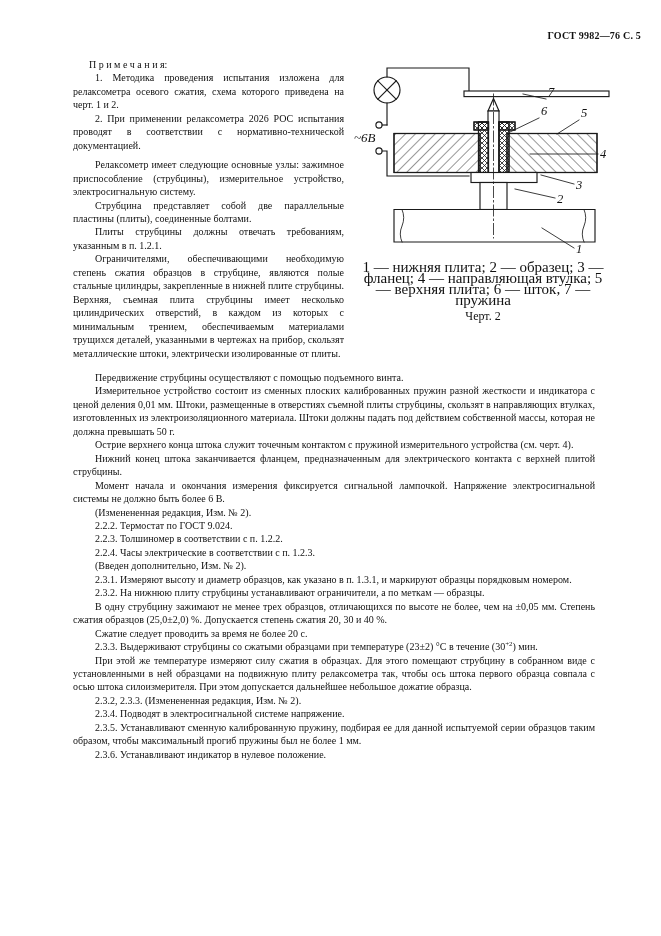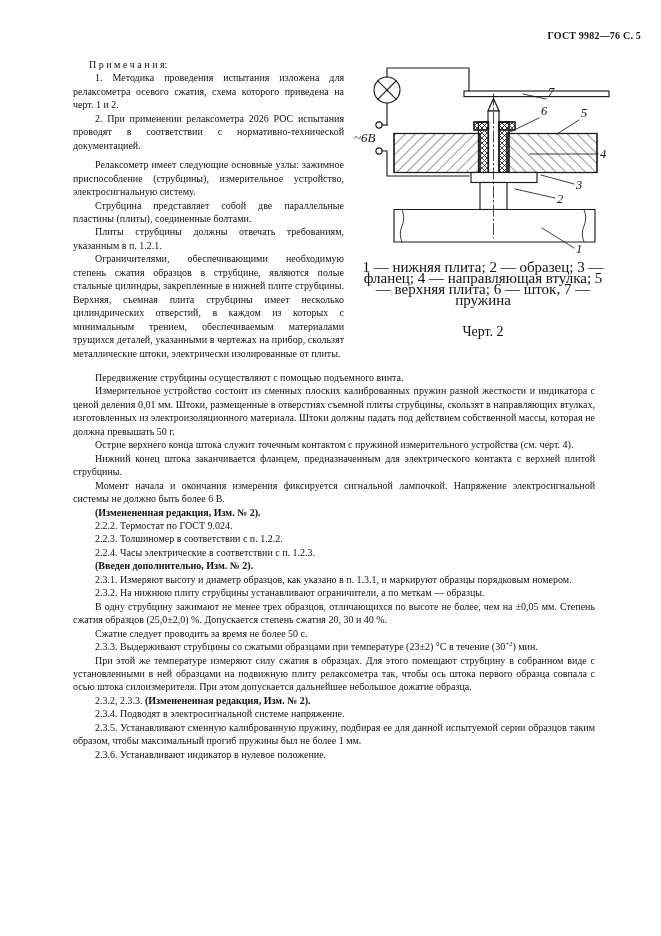--- a/index.html
+++ b/index.html
@@ -45,21 +45,21 @@
   p {
     margin: 0;
     font-size: 10px;
     line-height: 13.45px;
     text-align: justify;
     text-justify: inter-word;
     hyphens: manual;
   }
   p.ind { text-indent: 22px; }
   p.ind2 { text-indent: 16px; }
-  .bold { font-weight: bold; }
+  .bold { font-weight: normal; }
   .spaced {
     letter-spacing: 2.3px;
   }
   .gap { height: 6px; }
 
   
   .narrow-col {
     width: 271px;
   }
   .narrow-col p {
@@ -80,22 +80,22 @@
   }
   .fig-caption {
     font-size: 15px;
     line-height: 11px;
     text-align: center;
     margin-top: 6px;
     padding: 0 4px;
   }
   .fig-number {
     text-align: center;
-    font-size: 14px;
-    margin-top: 18px;
+    font-size: 12px;
+    margin-top: 3px;
   }
 
   
   .lower {
     position: absolute;
     left: 73px;
     top: 371px;
     width: 522px;
   }
   sup { font-size: 0.68em; vertical-align: super; line-height: 0; }
@@ -219,21 +219,21 @@
     <p class="ind bold">(Изменененная редакция, Изм. № 2).</p>
     <p class="ind">2.2.2.  Термостат по ГОСТ 9.024.</p>
     <p class="ind">2.2.3.  Толшиномер в соответствии с п. 1.2.2.</p>
     <p class="ind">2.2.4.  Часы электрические в соответствии с п. 1.2.3.</p>
     <p class="ind bold">(Введен дополнительно, Изм. № 2).</p>
 
 
     <p class="ind">2.3.1.  Измеряют высоту и диаметр образцов, как указано в п. 1.3.1, и маркируют образцы порядковым номером.</p>
     <p class="ind">2.3.2.  На нижнюю плиту струбцины устанавливают ограничители, а по меткам — образцы.</p>
     <p class="ind">В одну струбцину зажимают не менее трех образцов, отличающихся по высоте не более, чем на ±0,05 мм. Степень сжатия образцов (25,0±2,0) %. Допускается степень сжатия 20, 30 и 40 %.</p>
-    <p class="ind">Сжатие следует проводить за время не более 50 с.</p>
+    <p class="ind">Сжатие следует проводить за время не более 20 с.</p>
 
     <p class="ind"><span>2.3.3.  Выдерживают струбцины со сжатыми образцами при температуре (23±2) °С в течение (30</span><sup>+2</sup><span>) мин.</span></p>
 
     <p class="ind">При этой же температуре измеряют силу сжатия в образцах. Для этого помещают струбцину в собранном виде с установленными в ней образцами на подвижную плиту релаксометра так, чтобы ось штока первого образца совпала с осью штока силоизмерителя. При этом допускается дальнейшее небольшое дожатие образца.</p>
 
     <p class="ind"><span>2.3.2, 2.3.3. </span><span class="bold">(Изменененная редакция, Изм. № 2).</span></p>
 
     <p class="ind">2.3.4.  Подводят в электросигнальной системе напряжение.</p>
     <p class="ind">2.3.5.  Устанавливают сменную калиброванную пружину, подбирая ее для данной испытуемой серии образцов таким образом, чтобы максимальный прогиб пружины был не более 1 мм.</p>
     <p class="ind">2.3.6.  Устанавливают индикатор в нулевое положение.</p>

